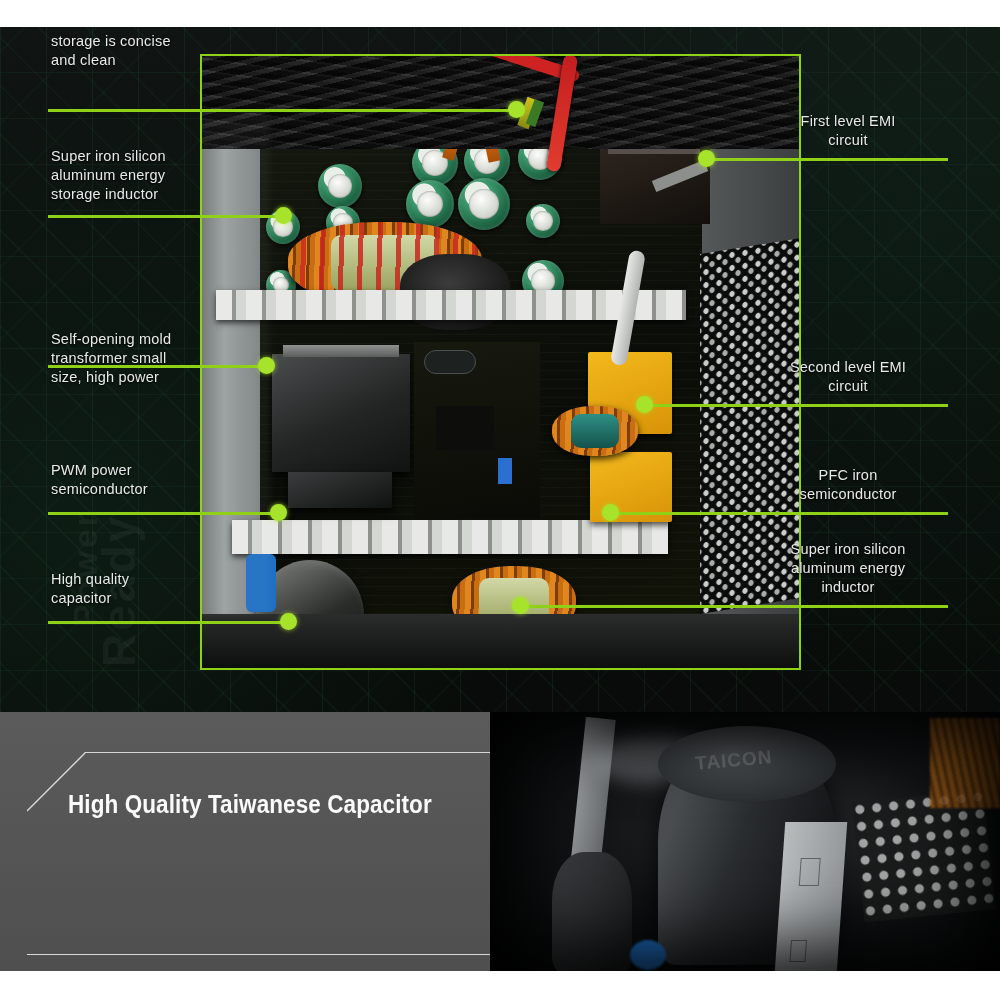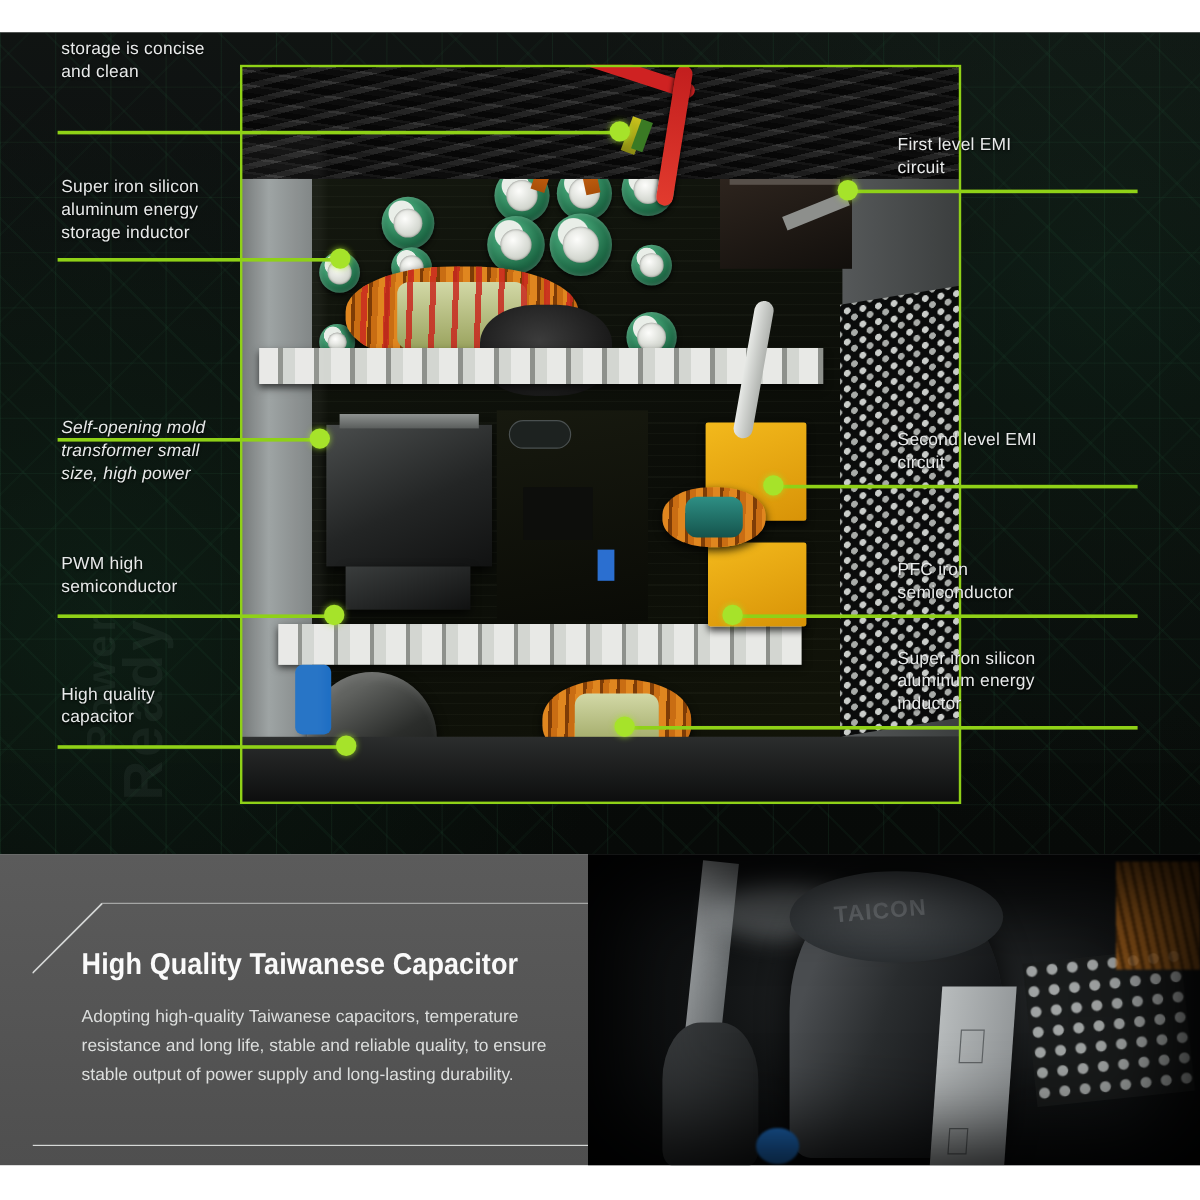--- a/index.html
+++ b/index.html
@@ -127,21 +127,21 @@
 
   
   #frame { position:absolute; left:200px; top:27px; width:601px; height:616px;
     border:2px solid #8fd117; pointer-events:none; }
   .cline { position:absolute; height:3px; background:#8fd117; }
   .cdot  { position:absolute; width:17px; height:17px; border-radius:50%;
     background:#a6e32a; box-shadow:0 0 5px rgba(166,227,42,.8); }
 
   .lbl { position:absolute; color:#e8eaea; font-size:14.5px; line-height:19px;
     letter-spacing:.2px; text-shadow:0 1px 2px rgba(0,0,0,.9); }
-  .lbl.r { text-align:left; }
+  .lbl.r { text-align:center; }
 
   
   #gray { position:absolute; left:0; top:712px; width:1000px; height:259px;
     background:linear-gradient(180deg,#5b5b5b,#4f4f4f); }
   #card { position:absolute; left:27px; top:752px; width:520px; height:203px;
     border:1px solid #d7d9d8; border-left:none;
     clip-path: polygon(0 58px, 58px 0, 100% 0, 100% 100%, 0 100%); }
   #card-inner { position:absolute; left:27px; top:752px; width:520px; height:203px;
     pointer-events:none; }
   .chamfer { position:absolute; left:0; top:0; width:82px; height:82px; }
@@ -316,25 +316,25 @@
     <div class="cline" style="left:514px; top:578px; width:434px;"></div>
     <div class="cdot" style="left:512px; top:570px;"></div>
 
     <div class="lbl" style="left:51px; top:5px;  width:160px; white-space:pre-line;">storage is concise
 and clean</div>
 
     <div class="lbl" style="left:51px; top:120px; width:160px; white-space:pre-line;">Super iron silicon
 aluminum energy
 storage inductor</div>
 
-    <div class="lbl" style="left:51px; top:321px; width:170px; white-space:pre-line;font-style:italic;">Self-opening mold
+    <div class="lbl" style="left:51px; top:303px; width:170px; white-space:pre-line;">Self-opening mold
 transformer small
 size, high power</div>
 
-    <div class="lbl" style="left:51px; top:434px; width:170px; white-space:pre-line;">PWM high
+    <div class="lbl" style="left:51px; top:434px; width:170px; white-space:pre-line;">PWM power
 semiconductor</div>
 
     <div class="lbl" style="left:51px; top:543px; width:170px; white-space:pre-line;">High quality
 capacitor</div>
 
     <div class="lbl r" style="left:748px; top:85px; width:200px; white-space:pre-line;">First level EMI
 circuit</div>
 
     <div class="lbl r" style="left:748px; top:331px; width:200px; white-space:pre-line;">Second level EMI
 circuit</div>
@@ -352,21 +352,20 @@
   <div id="card"></div>
   <div id="card-inner">
     <div class="chamfer">
       <svg width="82" height="82" viewBox="0 0 82 82">
         <path d="M0 59 L58 1" stroke="#d7d9d8" stroke-width="1.4" fill="none"></path>
       </svg>
     </div>
   </div>
 
   <div id="card-title">High Quality Taiwanese Capacitor</div>
-  <div id="card-body">Adopting high-quality Taiwanese capacitors, temperature resistance and long life, stable and reliable quality, to ensure stable output of power supply and long-lasting durability.</div>
 
   <div id="photo">
     <div class="ph ph-dark"></div>
     <div class="ph ph-bar"></div>
     <div class="ph ph-glow"></div>
     <div class="ph ph-cap2"></div>
     <div class="ph ph-chip"></div>
     <div class="ph ph-coil"></div>
     <div class="ph ph-cap"></div>
     <div class="ph ph-cap-top"></div>

